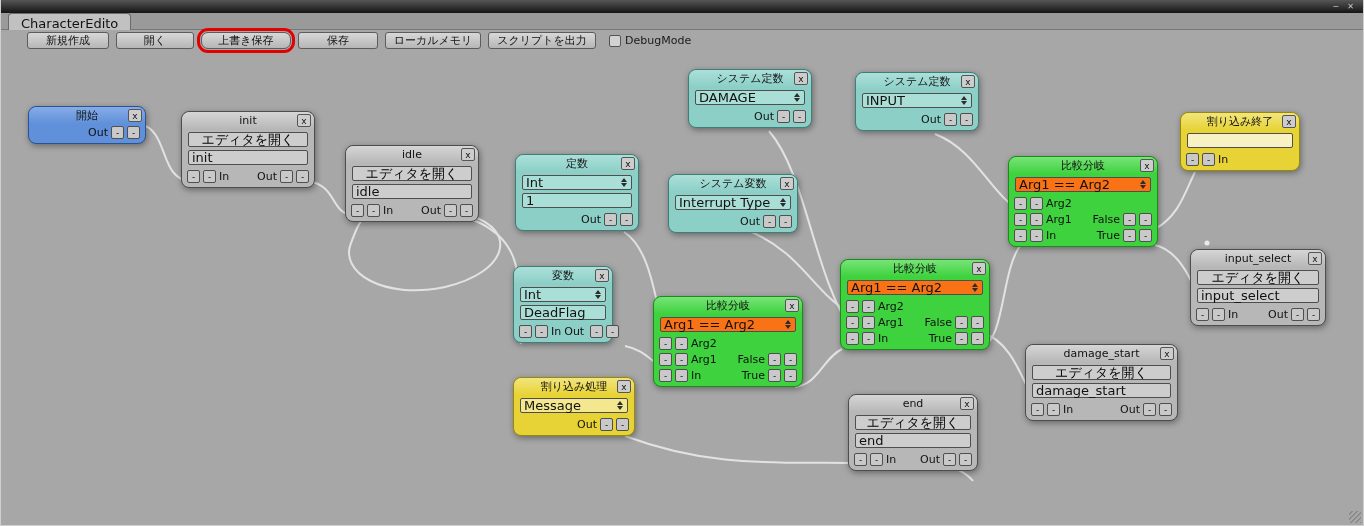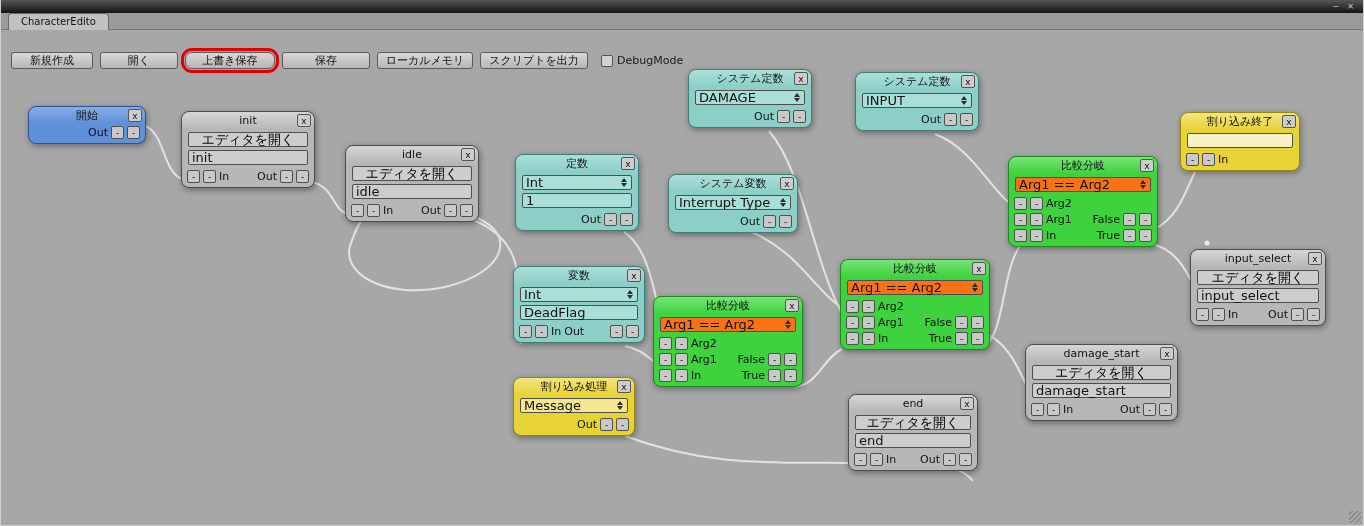--- a/index.html
+++ b/index.html
@@ -1,22 +1,22 @@
 <!DOCTYPE html>
 <html><head>
 <meta charset="utf-8">
 <style>
   *{margin:0;padding:0;box-sizing:border-box;font-family:"DejaVu Sans","Liberation Sans",sans-serif;}
   html,body{width:1364px;height:526px;background:#6f6f6f;overflow:hidden;}
   .window{position:relative;width:1364px;height:526px;background:#a7a7a7;border:1px solid #cfcfcf;border-top:none;overflow:hidden;}
   .titlebar{position:absolute;top:0;left:0;right:0;height:13px;background:linear-gradient(#565656,#141414);display:flex;justify-content:flex-end;align-items:center;gap:9px;padding-right:9px;z-index:5;}
   .wicon{color:#c9c9c9;font-size:8px;line-height:8px;}
   .tabrow{position:absolute;top:13px;left:0;right:0;height:17px;background:#9a9a9a;border-bottom:1px solid #787878;z-index:5;}
-  .tab{position:absolute;left:7px;top:0;height:17px;padding:2px 12px 4px;background:#c1c1c1;border:1px solid #6a6a6a;border-bottom:none;border-radius:4px 4px 0 0;font-size:10px;color:#111;}
-  .toolbar{position:absolute;top:31px;left:0;right:0;height:19px;display:flex;gap:7px;padding-left:10px;align-items:center;z-index:5;margin-top:20px;}
+  .tab{position:absolute;left:7px;top:0;height:17px;padding:2px 12px 4px;background:#c1c1c1;border:1px solid #6a6a6a;border-bottom:none;border-radius:4px 4px 0 0;font-size:13px;color:#111;}
+  .toolbar{position:absolute;top:31px;left:0;right:0;height:19px;display:flex;gap:7px;padding-left:26px;align-items:center;z-index:5;}
   .tbtn{height:17px;background:linear-gradient(#d8d8d8,#b6b6b6);border:1px solid #5c5c5c;border-radius:3px;font-size:11px;color:#111;padding:0 4px;cursor:pointer;}
   .tbtn.hl{outline:3px solid #e30000;outline-offset:1px;border-radius:7px;}
   .cbwrap{display:flex;align-items:center;gap:4px;font-size:11px;color:#1a1a1a;margin-left:6px;}
   .cb{width:12px;height:12px;background:#d2d2d2;border:1px solid #555;border-radius:2px;display:inline-block;}
   .canvas{position:absolute;inset:0;z-index:0;}
   svg.wires{position:absolute;left:0;top:0;z-index:1;pointer-events:none;}
   
   .node{position:absolute;z-index:2;border:1px solid #4d4d4d;border-radius:8px;box-shadow:1px 2px 6px rgba(0,0,0,.38);font-size:11px;color:#111;padding-bottom:3px;}
   .nhead{position:relative;height:17px;text-align:center;line-height:17px;font-size:11px;border-radius:8px 8px 0 0;}
   .nclose{position:absolute;right:3px;top:2px;width:14px;height:13px;background:#cdcdcd;border:1px solid #555;border-radius:2px;font-size:9px;line-height:10px;text-align:center;padding:0;color:#111;cursor:pointer;}
@@ -50,21 +50,21 @@
   </div>
 
   <div class="tabrow">
     <div class="tab">CharacterEdito</div>
   </div>
 
   <div class="toolbar">
     <button class="tbtn" style="width:82px">新規作成</button>
     <button class="tbtn" style="width:78px">開く</button>
     <button class="tbtn hl" style="width:90px">上書き保存</button>
-    <button class="tbtn" style="width:88px">保存</button>
+    <button class="tbtn" style="width:80px">保存</button>
     <button class="tbtn" style="width:96px">ローカルメモリ</button>
     <button class="tbtn" style="width:108px">スクリプトを出力</button>
     <span class="cbwrap">
       <span class="cb"></span>
       <span>DebugMode</span>
     </span>
   </div>
 
   <div class="canvas"></div>
 
@@ -206,21 +206,21 @@
         </span>
     </div>
     <div class="ports">
       <span class="sp"></span>
       <span>Out</span>
       <button class="pb">-</button>
       <button class="pb">-</button>
     </div>
   </div>
 
-  <div class="node teal" style="left:512px;top:266px;width:132px;">
+  <div class="node teal" style="left:512px;top:266px;width:100px;">
     <div class="nhead"><span>変数</span>
       <button class="nclose">x</button>
     </div>
     <div class="ctrl drop">
       <span>Int</span>
       <span class="stepper">
           <b class="up"></b>
           <b class="dn"></b>
         </span>
     </div>

